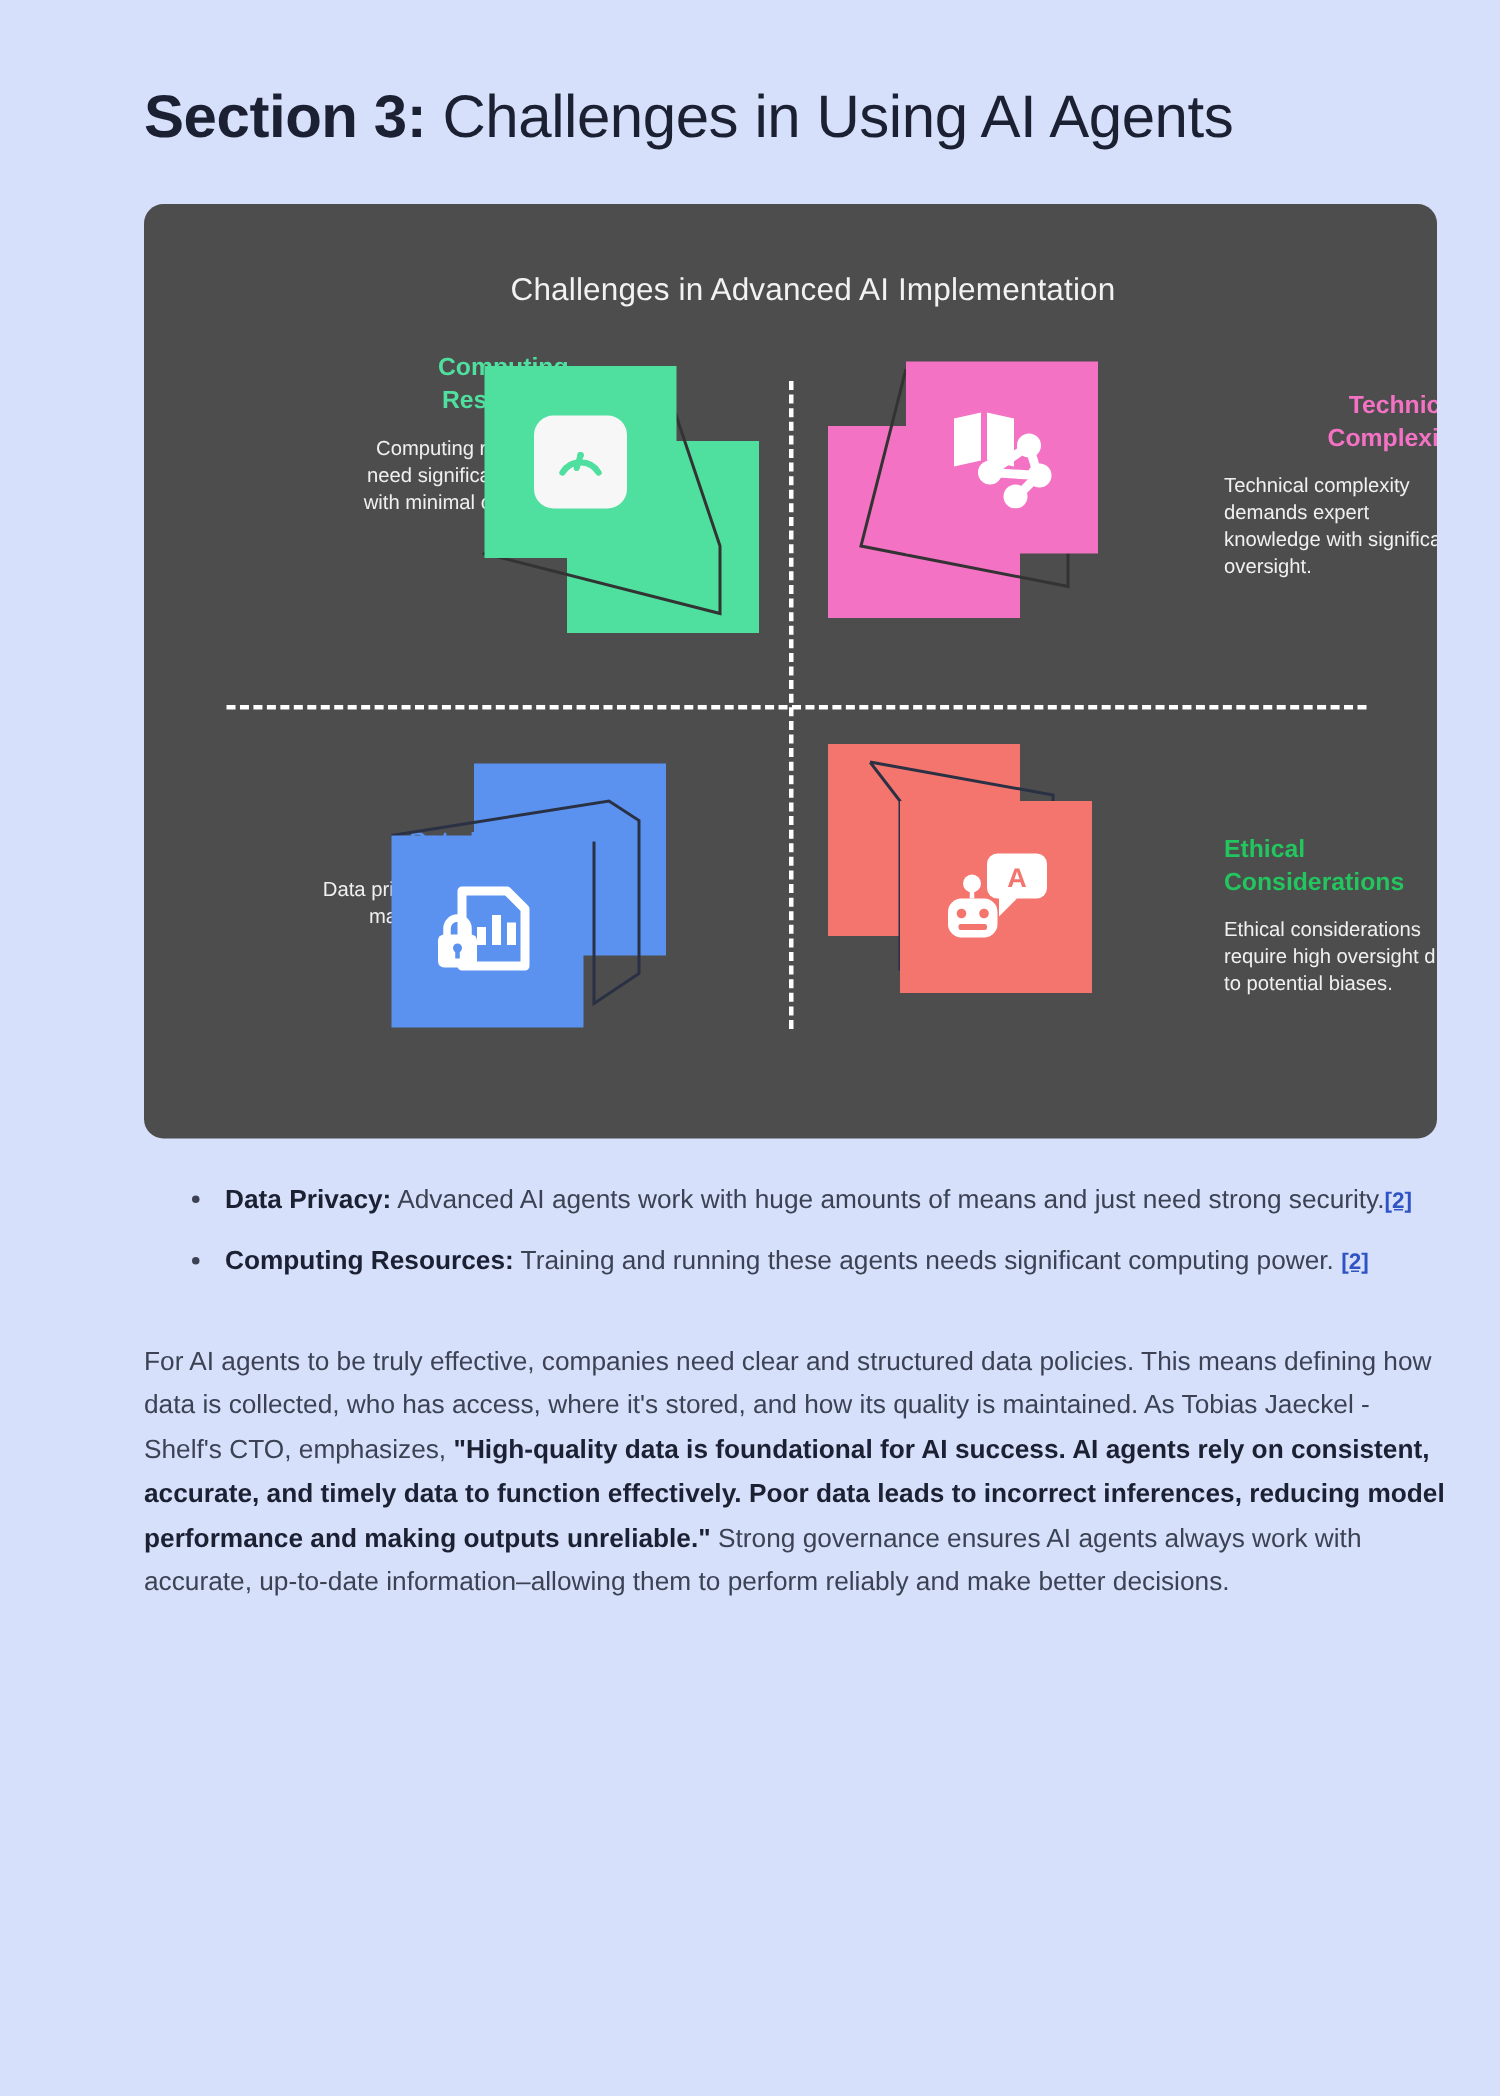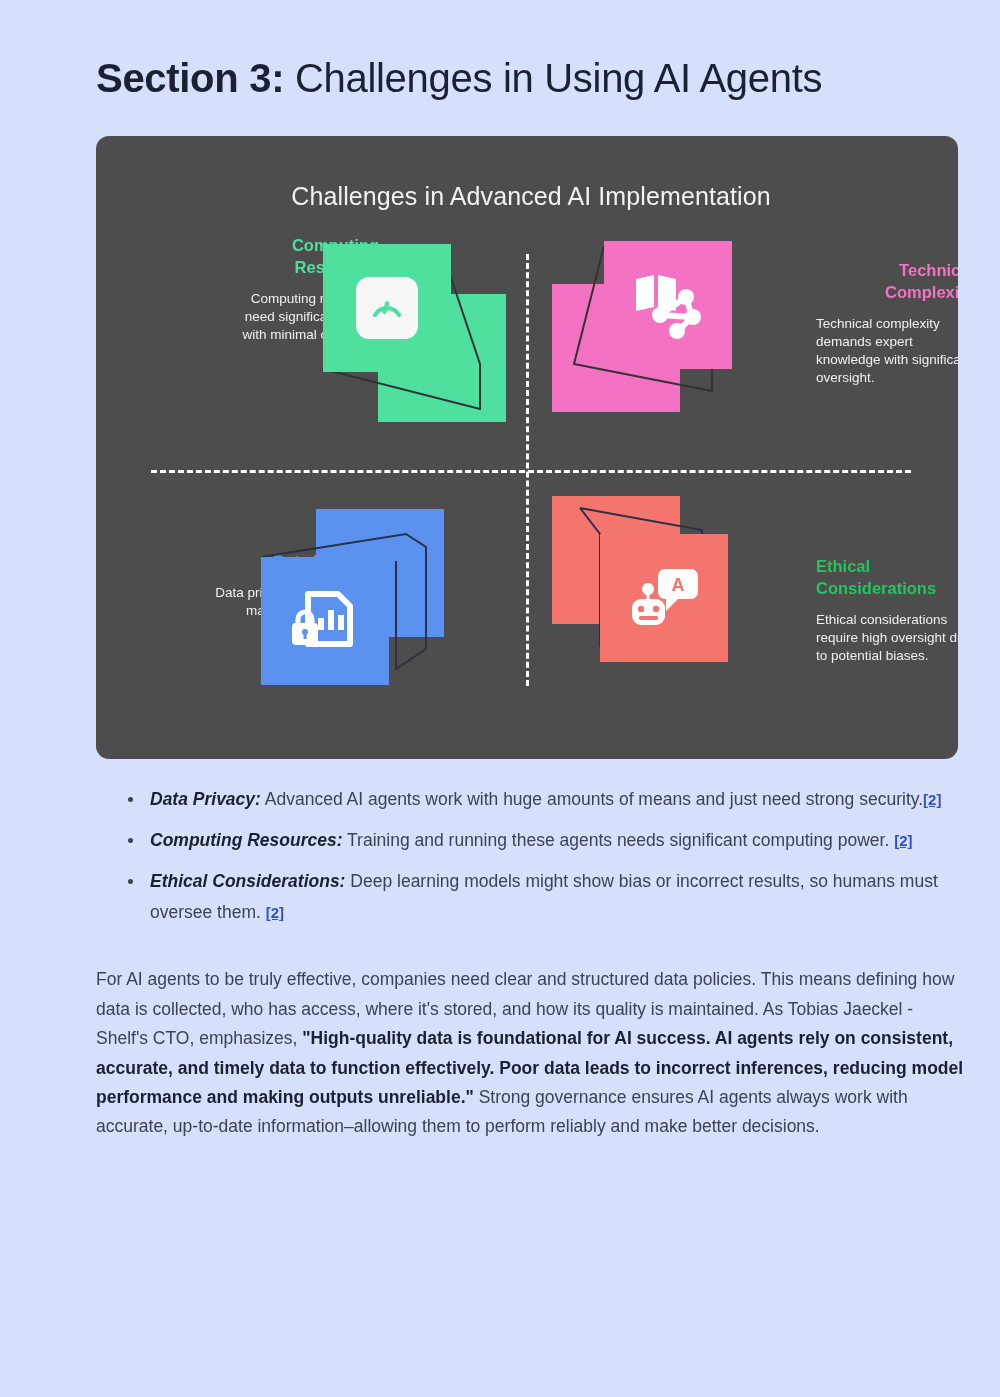--- a/index.html
+++ b/index.html
@@ -51,25 +51,25 @@
     margin-top: 29px;
     width: 862px;
     height: 623px;
     background: #4d4d4d;
     border-radius: 13px;
     overflow: hidden;
   }
   .info-title {
     position: absolute;
     top: 46px;
-    left: 4px;
+    left: 15px;
     width: 100%;
     text-align: center;
     color: #f2f2f2;
-    font-size: 25px;
+    font-size: 21px;
     font-weight: 400;
     letter-spacing: 0.1px;
   }
 
   
   .divider-v {
     position: absolute;
     left: 430px;
     top: 118px;
     width: 0;
@@ -183,21 +183,20 @@
     left: 0;
     top: 13px;
     width: 5px;
     height: 5px;
     border-radius: 50%;
     background: #3c4254;
   }
   .bullets b {
     color: #1c2033;
     font-weight: 700;
-    font-style: italic;
   }
   .cite {
     color: #2f52c4;
     font-weight: 700;
     font-size: 15px;
     text-decoration: underline;
     cursor: pointer;
   }
 
   
@@ -344,22 +343,19 @@
 
   </div>
 
   <ul class="bullets">
     <li>
       <b>Data Privacy:</b><span> Advanced AI agents work with huge amounts of means and just need strong security.</span><a class="cite">[2]</a>
     </li>
     <li>
       <b>Computing Resources:</b><span> Training and running these agents needs significant computing power. </span><a class="cite">[2]</a>
     </li>
-    <li>
-      <b>Ethical Considerations:</b><span> Deep learning models might show bias or incorrect results, so humans must oversee them. </span><a class="cite">[2]</a>
-    </li>
   </ul>
 
   <p class="closing">
     <span>For AI agents to be truly effective, companies need clear and structured data policies. This means defining how data is collected, who has access, where it's stored, and how its quality is maintained. As Tobias Jaeckel - Shelf's CTO, emphasizes, </span><span class="quote">"High-quality data is foundational for AI success. AI agents rely on consistent, accurate, and timely data to function effectively. Poor data leads to incorrect inferences, reducing model performance and making outputs unreliable."</span><span> Strong governance ensures AI agents always work with accurate, up-to-date information–allowing them to perform reliably and make better decisions.</span>
   </p>
 
 </div>
 
 </body></html>

